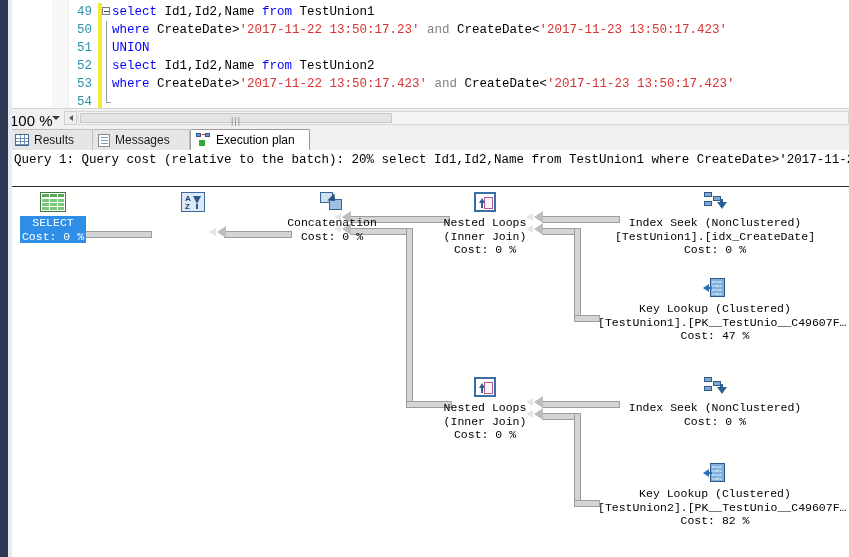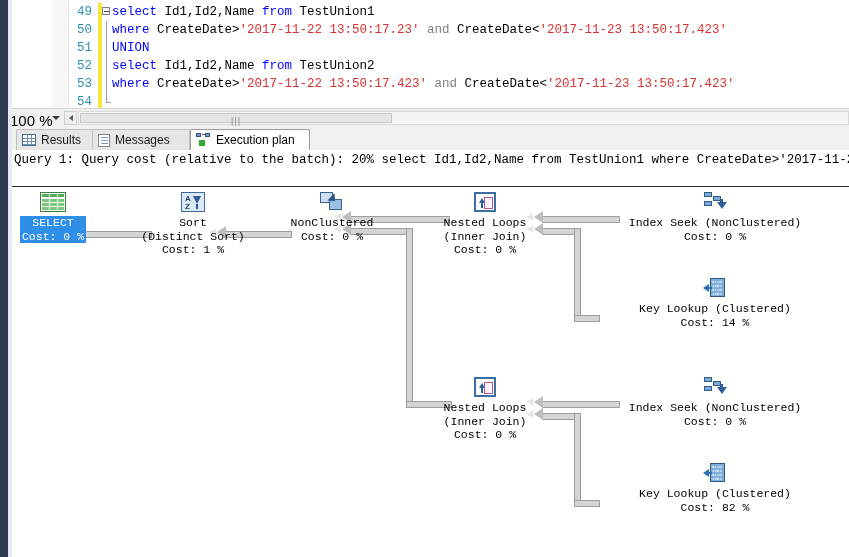--- a/index.html
+++ b/index.html
@@ -582,21 +582,21 @@
   </div>
   <div class="hsb-left"></div>
   <div class="hsb-track">
     <div class="hsb-thumb">
       <span class="hsb-grip">|||</span>
     </div>
   </div>
 
   <div class="tabrow">
 
-    <div class="tab" style="left:16px; width:84px;">
+    <div class="tab" style="left:9px; width:84px;">
       <span class="ic-grid"></span>
       <span class="tablabel">Results</span>
     </div>
 
     <div class="tab active" style="left:190px; width:120px;">
       <span class="ic-plan">
         <span class="pb pb1"></span>
           <span class="pb pb2"></span>
         <span class="parr"></span>
           <span class="pg"></span>
@@ -663,35 +663,30 @@
         <span class="nline">Cost: 0 %</span>
       </span>
     </div>
 
     <div class="node" style="left:115px; top:42px; width:132px;">
       <span class="nodeicon ic-sort">
         <span class="az">A<br>Z</span>
           <span class="dn"></span>
           <span class="dnstem"></span>
       </span>
-      <span class="labels">
-        <span class="nline">Sort</span>
-        <span class="nline">(Distinct Sort)</span>
-        <span class="nline">Cost: 1 %</span>
-      </span>
     </div>
 
     <div class="node" style="left:262px; top:42px; width:116px;">
       <span class="nodeicon ic-concat">
         <span class="sq s1"></span>
           <span class="sq s2"></span>
           <span class="arw"></span>
       </span>
       <span class="labels">
-        <span class="nline">NonClustered</span>
+        <span class="nline">Concatenation</span>
         <span class="nline">Cost: 0 %</span>
       </span>
     </div>
 
     <div class="node" style="left:418px; top:42px; width:110px;">
       <span class="nodeicon ic-loops">
         <span class="inner"></span>
           <span class="uparr"></span>
           <span class="upstem"></span>
       </span>
@@ -705,34 +700,36 @@
     <div class="node" style="left:586px; top:42px; width:234px;">
       <span class="nodeicon ic-seek">
         <span class="blk b1"></span>
           <span class="blk b2"></span>
           <span class="blk b3"></span>
         <span class="dwnstem"></span>
           <span class="dwn"></span>
       </span>
       <span class="labels">
         <span class="nline">Index Seek (NonClustered)</span>
+        <span class="nline">[TestUnion1].[idx_CreateDate]</span>
         <span class="nline">Cost: 0 %</span>
       </span>
     </div>
 
     <div class="node" style="left:586px; top:128px; width:234px;">
       <span class="nodeicon ic-keylookup">
         <span class="page"></span>
         <span class="txt">0110<br>1001<br>0110<br>1001</span>
         <span class="arw"></span>
           <span class="stem"></span>
       </span>
       <span class="labels">
         <span class="nline">Key Lookup (Clustered)</span>
-        <span class="nline">Cost: 14 %</span>
+        <span class="nline">[TestUnion1].[PK__TestUnio__C49607F…</span>
+        <span class="nline">Cost: 47 %</span>
       </span>
     </div>
 
     <div class="node" style="left:418px; top:227px; width:110px;">
       <span class="nodeicon ic-loops">
         <span class="inner"></span>
           <span class="uparr"></span>
           <span class="upstem"></span>
       </span>
       <span class="labels">
@@ -758,19 +755,20 @@
 
     <div class="node" style="left:586px; top:313px; width:234px;">
       <span class="nodeicon ic-keylookup">
         <span class="page"></span>
         <span class="txt">0110<br>1001<br>0110<br>1001</span>
         <span class="arw"></span>
           <span class="stem"></span>
       </span>
       <span class="labels">
         <span class="nline">Key Lookup (Clustered)</span>
+        <span class="nline">[TestUnion2].[PK__TestUnio__C49607F…</span>
         <span class="nline">Cost: 82 %</span>
       </span>
     </div>
 
   </div>
 
 </div>
 
 </body></html>

